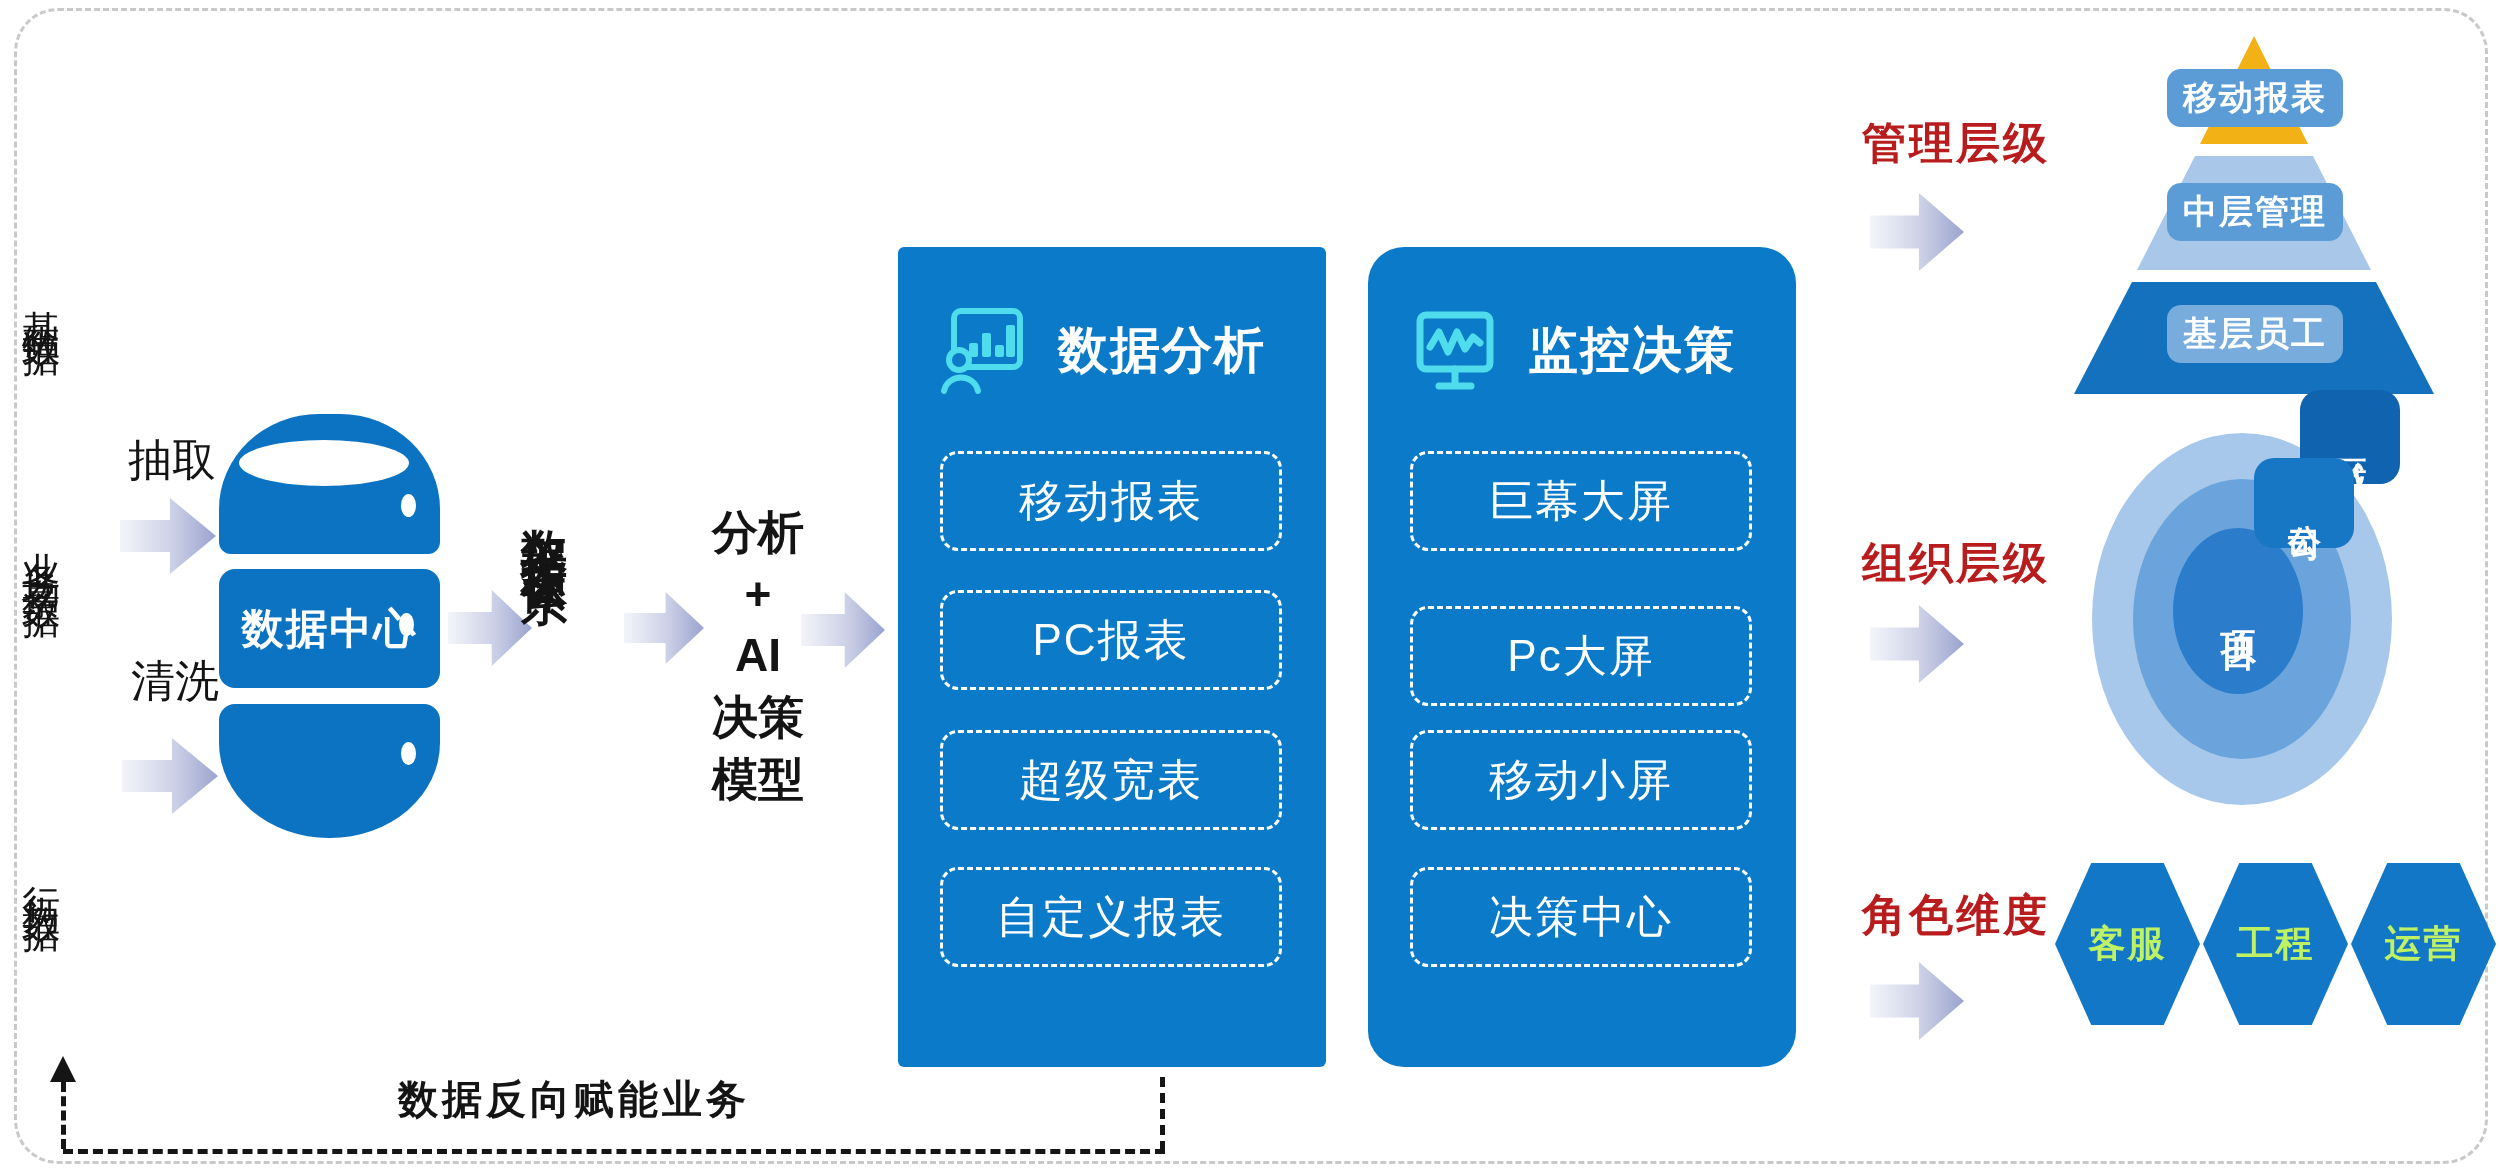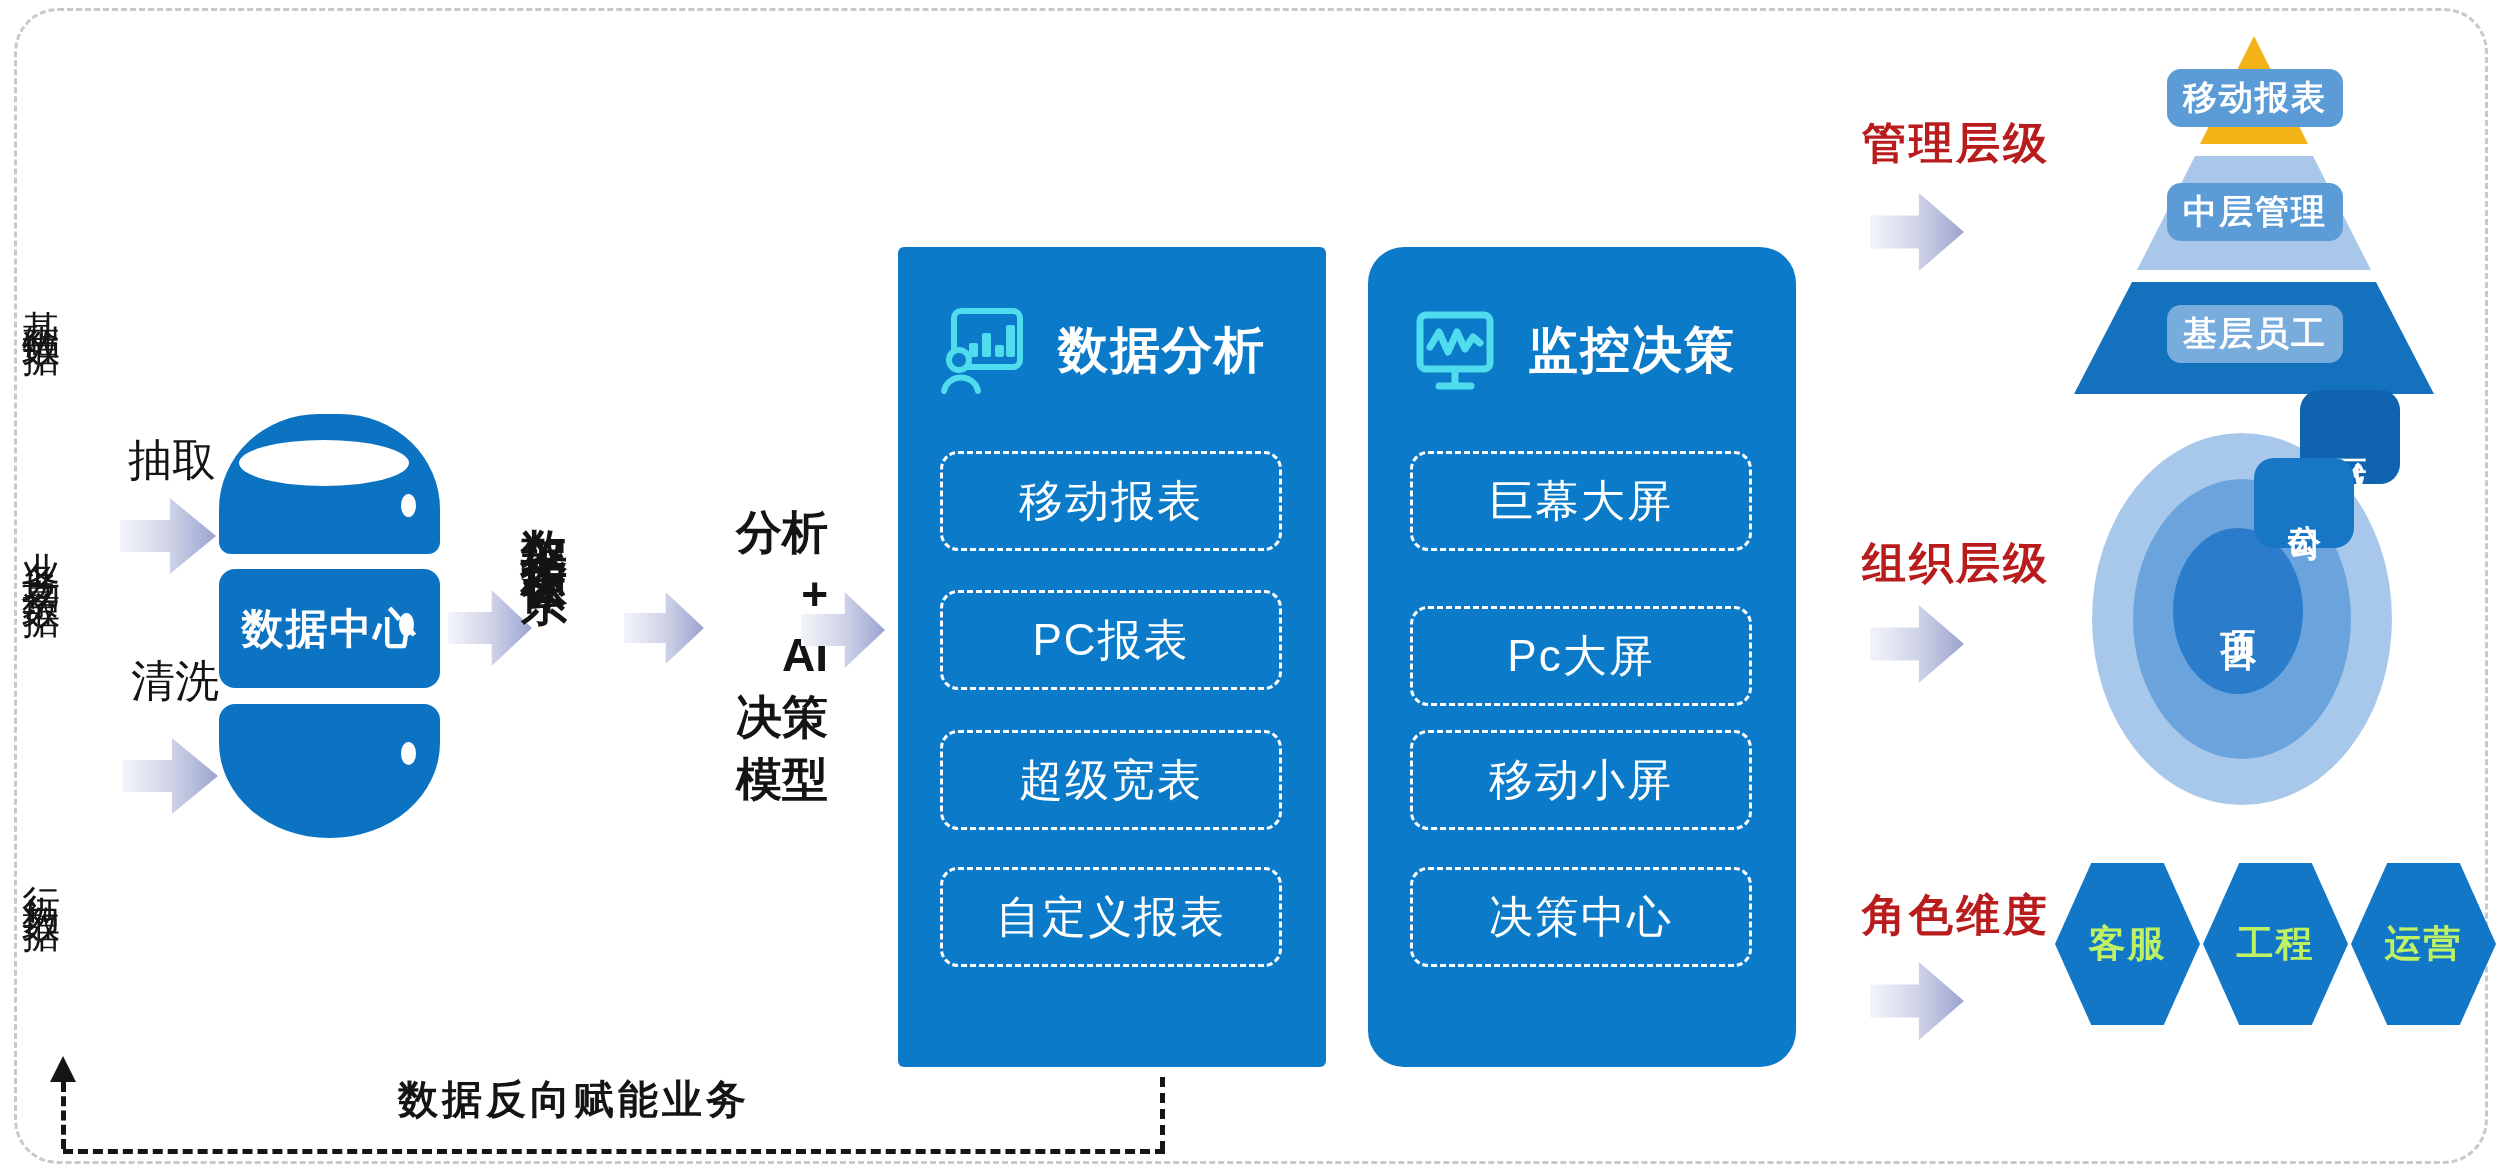--- a/index.html
+++ b/index.html
@@ -9,21 +9,21 @@
 
   .outer-border{left:14px;top:8px;width:2468px;height:1150px;border:3px dashed #c9c9c9;
     border-radius:44px;}
 
   
   .vtext{writing-mode:vertical-lr;text-orientation:upright;color:#141414;
     font-size:38px;font-weight:500;letter-spacing:10px;line-height:1;}
   .vtext.big{font-size:46px;font-weight:600;}
   .small-label{color:#141414;font-size:44px;font-weight:500;}
   .row-label{color:#b91c1c;font-size:44px;font-weight:600;letter-spacing:3px;}
-  .ai-block{width:140px;text-align:right;color:#141414;font-size:46px;font-weight:600;line-height:1.34;}
+  .ai-block{width:140px;text-align:center;color:#141414;font-size:46px;font-weight:600;line-height:1.34;}
   .feedback-label{color:#141414;font-size:40px;font-weight:600;letter-spacing:4px;}
 
   
   .arrow{clip-path:polygon(0 29%,52% 29%,52% 0,100% 50%,52% 100%,52% 71%,0 71%);
     background:linear-gradient(90deg,#f4f5fa 0%,#ccd0e6 55%,#9aa3cf 100%);}
 
   
   .cylinder{left:219px;top:414px;width:221px;height:424px;}
   .cyl-band{position:absolute;left:0;width:221px;background:var(--cylinder-blue,#0c72c2);}
   .cyl-top{top:0;height:140px;border-radius:100px 100px 12px 12px / 95px 95px 12px 12px;}

